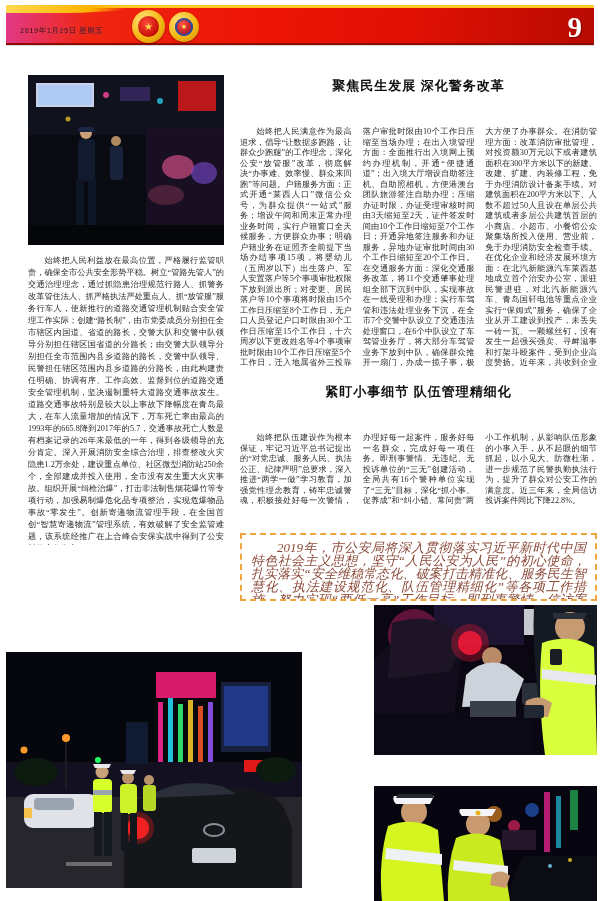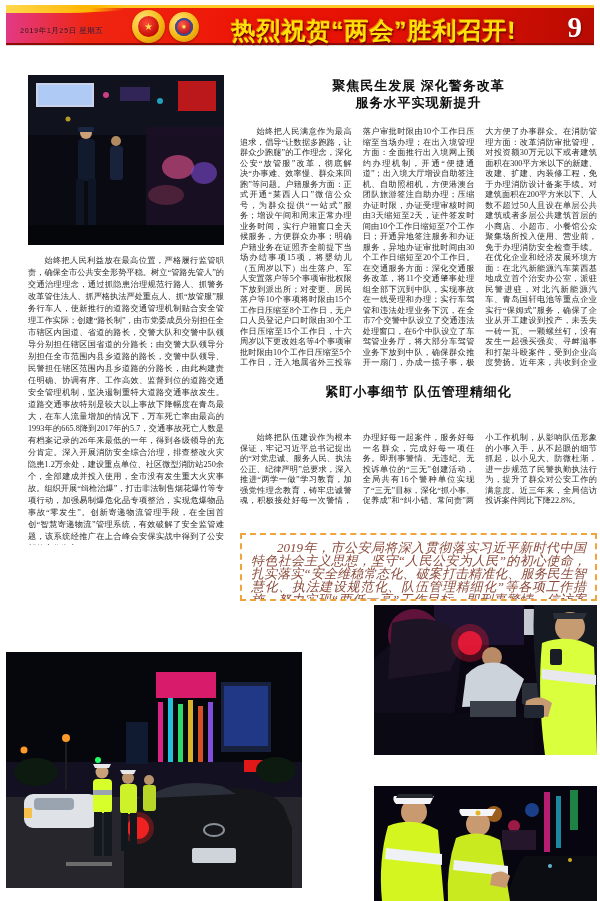--- a/index.html
+++ b/index.html
@@ -111,21 +111,20 @@
     <div class="m-gold-trim"></div>
     <div class="m-date">2019年1月25日 星期五</div>
     <div class="emblems">
       <div class="emblem">
         <div class="emblem-core">★</div>
       </div>
       <div class="emblem small">
         <div class="emblem-core">●</div>
       </div>
     </div>
-    <div class="m-title">热烈祝贺“两会”胜利召开!</div>
     <div class="m-page-num">9</div>
   </div>
 
   <div class="col-left">
 
     <div class="photo-frame" style="width:196px;height:170px;">
       <svg width="196" height="170" viewBox="0 0 196 170">
         <rect width="196" height="170" fill="#090a12"></rect>
         <rect width="196" height="60" fill="#10121e"></rect>
         <rect x="8" y="8" width="58" height="24" fill="#dfe9ff" opacity="0.9"></rect>
@@ -153,21 +152,20 @@
 
     <div class="body-left">
       <p>始终把人民利益放在最高位置，严格履行监管职责，确保全市公共安全形势平稳。树立“管路先管人”的交通治理理念，通过抓隐患治理规范行路人、抓警务改革管住法人、抓严格执法严处重点人、抓“放管服”服务行车人，使新推行的道路交通管理机制贴合安全管理工作实际；创建“路长制”，由市党委成员分别担任全市辖区内国道、省道的路长，交警大队和交警中队领导分别担任辖区国省道的分路长；由交警大队领导分别担任全市范围内县乡道路的路长，交警中队领导、民警担任辖区范围内县乡道路的分路长，由此构建责任明确、协调有序、工作高效、监督到位的道路交通安全管理机制，坚决遏制重特大道路交通事故发生。道路交通事故特别是较大以上事故下降幅度在青岛最大，在车人流量增加的情况下，万车死亡率由最高的1993年的665.8降到2017年的5.7，交通事故死亡人数是有档案记录的26年来最低的一年，得到各级领导的充分肯定。深入开展消防安全综合治理，排查整改火灾隐患1.2万余处，建设重点单位、社区微型消防站250余个，全部建成并投入使用，全市没有发生重大火灾事故。组织开展“缉枪治爆”，打击非法制售烟花爆竹等专项行动，加强易制爆危化品专项整治，实现危爆物品事故“零发生”。创新寄递物流管理手段，在全国首创“智慧寄递物流”管理系统，有效破解了安全监管难题，该系统经推广在上合峰会安保实战中得到了公安部的充分肯定。</p>
     </div>
   </div>
 
   <div class="region-right">
 
     <div class="hl-center hl-block-1">
       <div>聚焦民生发展  深化警务改革</div>
-      <div>服务水平实现新提升</div>
     </div>
 
     <div class="body-1">
       <div class="cols-3">
         <p>始终把人民满意作为最高追求，倡导“让数据多跑路，让群众少跑腿”的工作理念，深化公安“放管服”改革，彻底解决“办事难、效率慢、群众来回跑”等问题。户籍服务方面：正式开通“莱西人口”微信公众号，为群众提供“一站式”服务；增设午间和周末正常办理业务时间，实行户籍窗口全天候服务，方便群众办事；明确户籍业务在证照齐全前提下当场办结事项15项，将婴幼儿（五周岁以下）出生落户、军人安置落户等5个事项审批权限下放到派出所；对变更、居民落户等10个事项将时限由15个工作日压缩至8个工作日，无户口人员登记户口时限由30个工作日压缩至15个工作日，十六周岁以下更改姓名等4个事项审批时限由10个工作日压缩至5个工作日，迁入地属省外三投靠落户审批时限由10个工作日压缩至当场办理；在出入境管理方面：全面推行出入境网上预约办理机制，开通“便捷通道”；出入境大厅增设自助签注机、自助照相机，方便港澳台团队旅游签注自助办理；压缩办证时限，办证受理审核时间由3天缩短至2天，证件签发时间由10个工作日缩短至7个工作日；开通异地签注服务和办证服务，异地办证审批时间由30个工作日缩短至20个工作日。在交通服务方面：深化交通服务改革，将11个交通肇事处理组全部下沉到中队，实现事故在一线受理和办理；实行车驾管和违法处理业务下沉，在全市7个交警中队设立了交通违法处理窗口，在6个中队设立了车驾管业务厅，将大部分车驾管业务下放到中队，确保群众推开一扇门，办成一揽子事，极大方便了办事群众。在消防管理方面：改革消防审批管理，对投资额30万元以下或者建筑面积在300平方米以下的新建、改建、扩建、内装修工程，免于办理消防设计备案手续。对建筑面积在200平方米以下、人数不超过50人且设在单层公共建筑或者多层公共建筑首层的小商店、小超市、小餐馆公众聚集场所投入使用、营业前，免于办理消防安全检查手续。在优化企业和经济发展环境方面：在北汽新能源汽车莱西基地成立首个治安办公室，派驻民警进驻，对北汽新能源汽车、青岛国轩电池等重点企业实行“保姆式”服务，确保了企业从开工建设到投产，未丢失一砖一瓦、一颗螺丝钉，没有发生一起强买强卖、寻衅滋事和打架斗殴案件，受到企业高度赞扬。近年来，共收到企业和群众感谢信200余件、锦旗110余面。</p>
       </div>
     </div>
 
     <div class="hl-center hl-block-2">
       <div>紧盯小事细节  队伍管理精细化</div>

